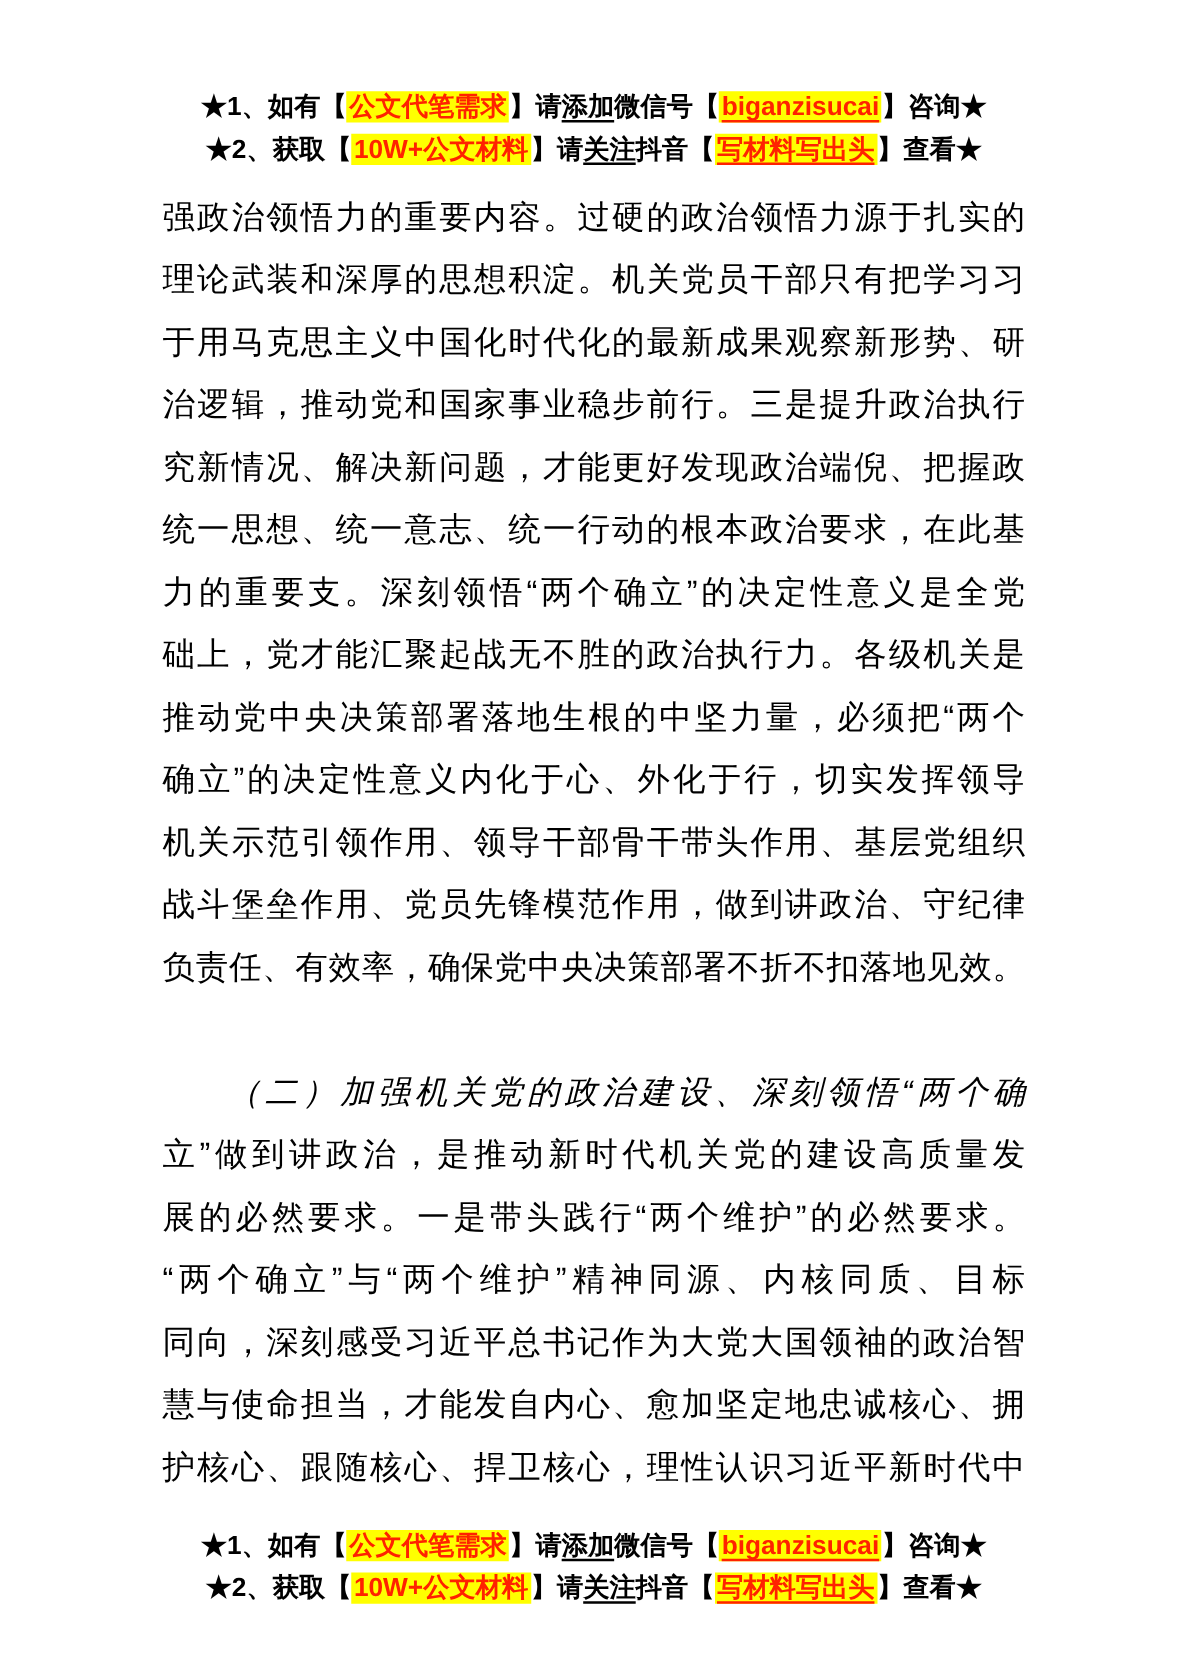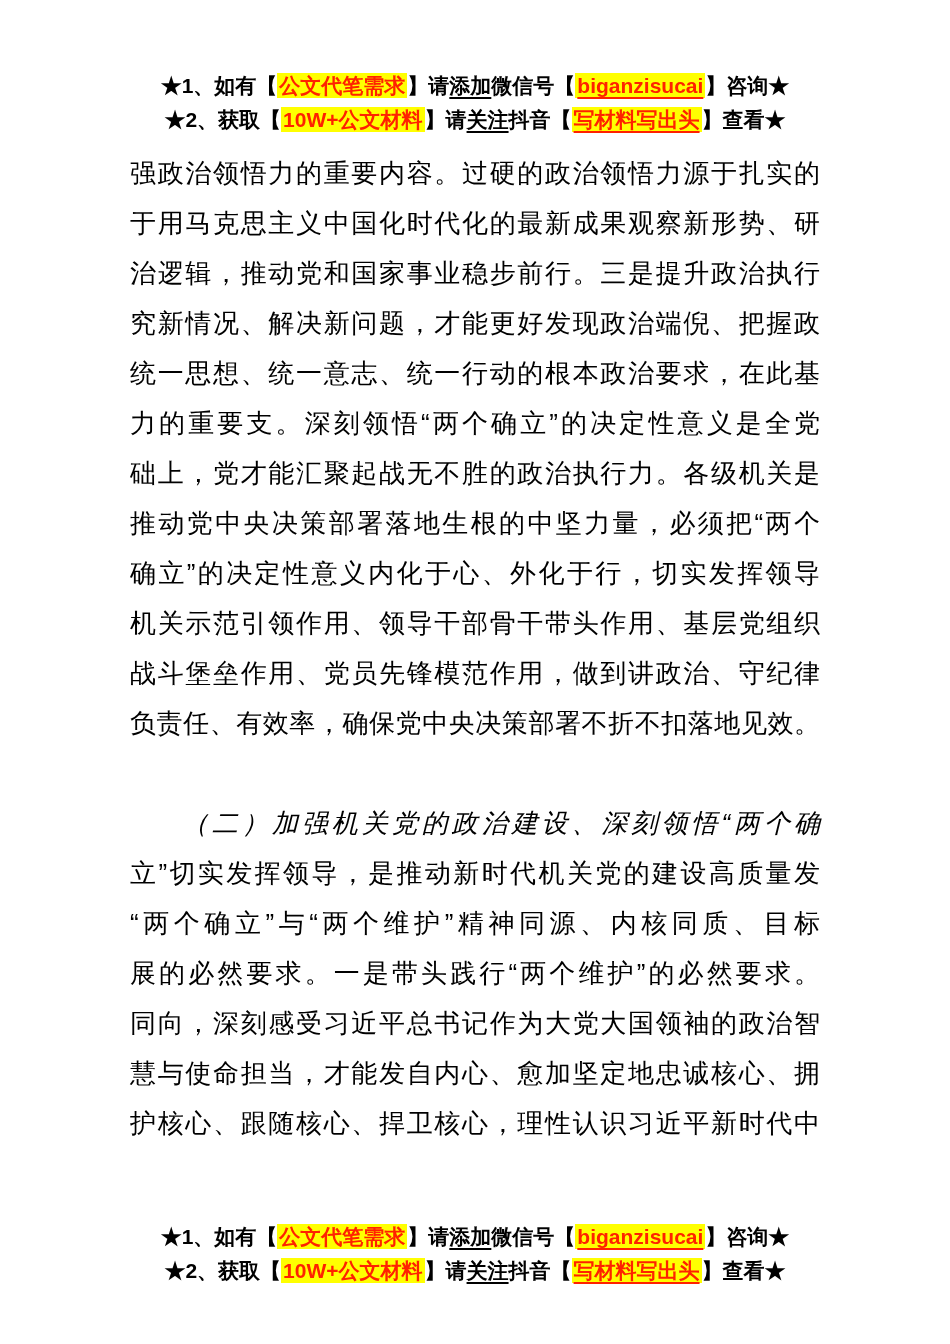--- a/index.html
+++ b/index.html
@@ -66,37 +66,38 @@
 <body>
 
 <div class="page">
   <div class="promo promo-top" id="promo-top">
       <div class="promo-line"><span>★1、如有【</span><span class="seg-hl">公文代笔需求</span><span>】请</span><span class="seg-ul">添加</span><span>微信号【</span><span class="seg-hl seg-ul">biganzisucai</span><span>】咨询★</span></div>
       <div class="promo-line"><span>★2、获取【</span><span class="seg-hl">10W+公文材料</span><span>】请</span><span class="seg-ul">关注</span><span>抖音【</span><span class="seg-hl seg-ul">写材料写出头</span><span>】查看★</span></div>
     </div>
   <div class="body-text" id="body-text">
       <div class="para">
         <div class="line">强政治领悟力的重要内容。过硬的政治领悟力源于扎实的</div>
+        <div class="line">理论武装和深厚的思想积淀。机关党员干部只有把学习习</div>
         <div class="line">于用马克思主义中国化时代化的最新成果观察新形势、研</div>
         <div class="line">治逻辑，推动党和国家事业稳步前行。三是提升政治执行</div>
         <div class="line">究新情况、解决新问题，才能更好发现政治端倪、把握政</div>
         <div class="line">统一思想、统一意志、统一行动的根本政治要求，在此基</div>
         <div class="line">力的重要支。深刻领悟“两个确立”的决定性意义是全党</div>
         <div class="line">础上，党才能汇聚起战无不胜的政治执行力。各级机关是</div>
         <div class="line">推动党中央决策部署落地生根的中坚力量，必须把“两个</div>
         <div class="line">确立”的决定性意义内化于心、外化于行，切实发挥领导</div>
         <div class="line">机关示范引领作用、领导干部骨干带头作用、基层党组织</div>
         <div class="line">战斗堡垒作用、党员先锋模范作用，做到讲政治、守纪律</div>
         <div class="line">负责任、有效率，确保党中央决策部署不折不扣落地见效。</div>
       </div>
       <div class="para">
         <div class="line indent">（二）加强机关党的政治建设、深刻领悟“两个确</div>
-        <div class="line">立”切实发挥领导，是推动新时代机关党的建设高质量发</div>
+        <div class="line">立”做到讲政治，是推动新时代机关党的建设高质量发</div>
+        <div class="line">展的必然要求。一是带头践行“两个维护”的必然要求。</div>
         <div class="line">“两个确立”与“两个维护”精神同源、内核同质、目标</div>
-        <div class="line">展的必然要求。一是带头践行“两个维护”的必然要求。</div>
         <div class="line">同向，深刻感受习近平总书记作为大党大国领袖的政治智</div>
         <div class="line">慧与使命担当，才能发自内心、愈加坚定地忠诚核心、拥</div>
         <div class="line">护核心、跟随核心、捍卫核心，理性认识习近平新时代中</div>
       </div>
     </div>
   <div class="promo promo-bottom" id="promo-bottom">
       <div class="promo-line"><span>★1、如有【</span><span class="seg-hl">公文代笔需求</span><span>】请</span><span class="seg-ul">添加</span><span>微信号【</span><span class="seg-hl seg-ul">biganzisucai</span><span>】咨询★</span></div>
       <div class="promo-line"><span>★2、获取【</span><span class="seg-hl">10W+公文材料</span><span>】请</span><span class="seg-ul">关注</span><span>抖音【</span><span class="seg-hl seg-ul">写材料写出头</span><span>】查看★</span></div>
     </div>
 </div>

